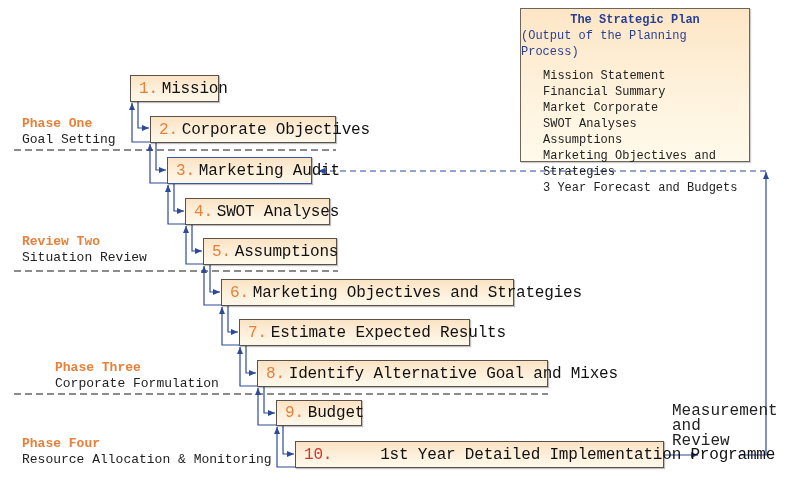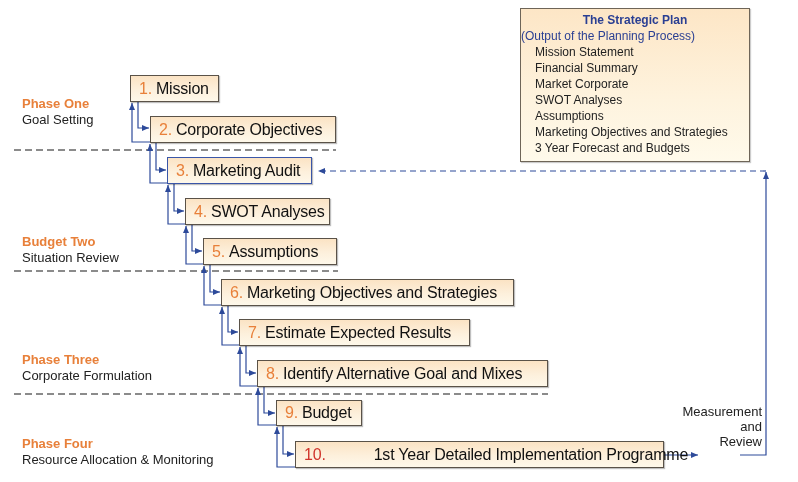--- a/index.html
+++ b/index.html
@@ -1,18 +1,18 @@
 <!DOCTYPE html>
 <html><head>
 <meta charset="utf-8">
 <style>
   html, body { margin: 0; padding: 0; background: #ffffff; }
   body { width: 798px; height: 482px; position: relative; overflow: hidden;
          font-family: "Liberation Sans", sans-serif; }
-  .canvas { position: absolute; left: 0; top: 0; width: 798px; height: 390px; }
+  .canvas { position: absolute; left: 0; top: 0; width: 798px; height: 390px; font-family: Liberation Mono, monospace; }
   svg.lines { position: absolute; left: 0; top: 0; width: 798px; height: 482px; }
   .step {
     position: absolute; box-sizing: border-box;
     background: linear-gradient(to bottom, #fbe3c4 0%, #fdf0dc 55%, #fef8ea 100%);
     border: 1px solid #5a5248;
     box-shadow: 1px 1px 1px rgba(0,0,0,0.25);
     font-size: 16px; color: #111; white-space: nowrap;
     display: flex; align-items: center; padding-left: 8px;
     letter-spacing: -0.2px;
   }
@@ -24,23 +24,23 @@
   .phase .pdesc { color: #222; display: block; }
   .plan {
     position: absolute; left: 520px; top: 8px; width: 230px; height: 154px;
     box-sizing: border-box; border: 1px solid #6e6558;
     background: linear-gradient(to bottom, #fde6c6 0%, #fef3de 60%, #fffaeb 100%);
     box-shadow: 1px 1px 1px rgba(0,0,0,0.2);
     font-size: 12px; line-height: 16px; color: #222;
   }
   .plan .title { text-align: center; color: #2a3f93; font-weight: bold; margin-top: 3px; }
   .plan .subtitle { color: #2a3f93; }
-  .plan ul { list-style: none; margin: 0; padding: 0 0 0 14px; }
+  .plan ul { list-style: none; margin: 8px; padding: 0 0 0 14px; }
   .measure { position: absolute; left: 672px; top: 404px; width: 90px;
-             text-align: right; font-size: 13px; line-height: 15px; color: #222; }
+             text-align: left; font-size: 16px; line-height: 15px; color: #222; }
 </style>
 </head>
 <body>
 
 <div class="canvas">
 
   <svg class="lines" viewBox="0 0 798 482">
     <defs>
       <marker id="ah" markerWidth="8" markerHeight="8" refX="7" refY="4" orient="auto" markerUnits="userSpaceOnUse">
         <path d="M0,1 L7,4 L0,7 Z" fill="#2d4a9a"></path>
@@ -96,29 +96,29 @@
       <li>Mission Statement</li>
       <li>Financial Summary</li>
       <li>Market Corporate</li>
       <li>SWOT Analyses</li>
       <li>Assumptions</li>
       <li>Marketing Objectives and Strategies</li>
       <li>3 Year Forecast and Budgets</li>
     </ul>
   </div>
 
-  <div class="phase" style="top:96px;">
+  <div class="phase" style="top:116px;">
     <span class="pname">Phase One</span>
     <span class="pdesc">Goal Setting</span>
   </div>
   <div class="phase" style="top:234px;">
-    <span class="pname">Budget Two</span>
+    <span class="pname">Review Two</span>
     <span class="pdesc">Situation Review</span>
   </div>
-  <div class="phase" style="top:352px;">
+  <div class="phase" style="top:360px;margin-left:33px;">
     <span class="pname">Phase Three</span>
     <span class="pdesc">Corporate Formulation</span>
   </div>
   <div class="phase" style="top:436px;">
     <span class="pname">Phase Four</span>
     <span class="pdesc">Resource Allocation &amp; Monitoring</span>
   </div>
 
   <div class="step" style="left:130px; top:75px; width:89px; height:27px;">
     <span class="num">1.</span>

